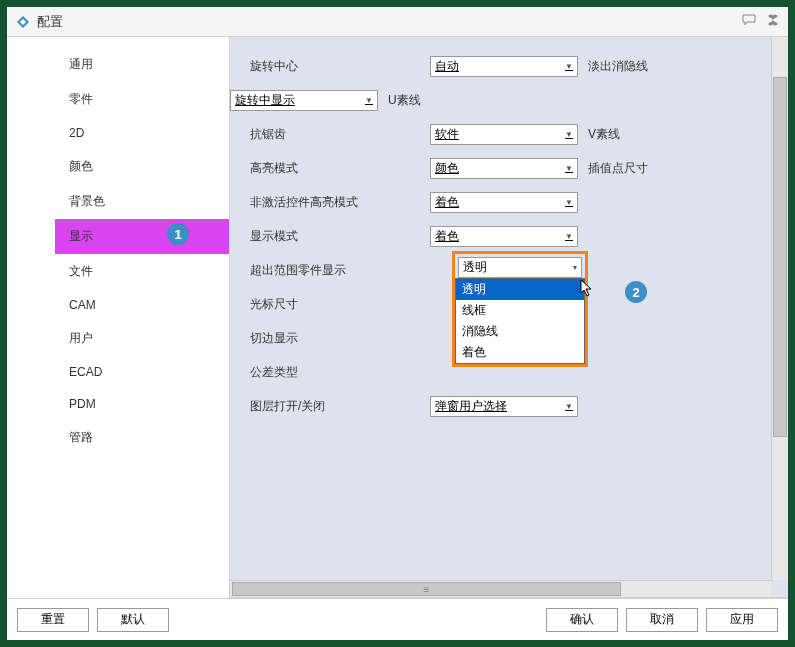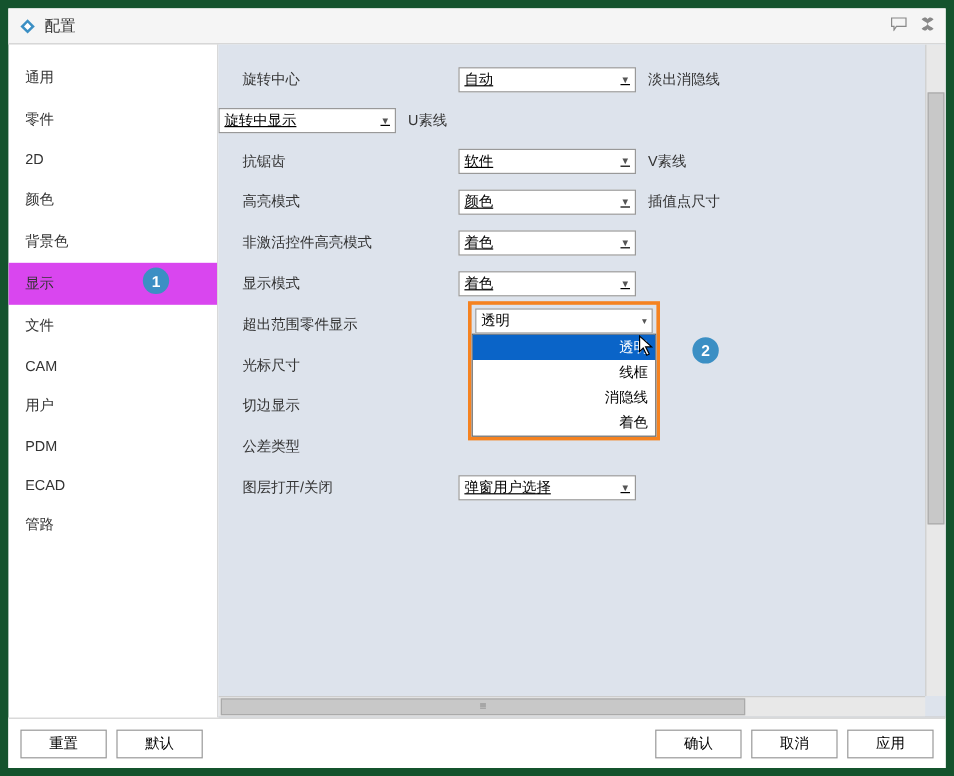--- a/index.html
+++ b/index.html
@@ -42,20 +42,21 @@
       color: #888;
     }
     .titlebar-btn {
       cursor: pointer;
       font-size: 13px;
     }
     .body-area {
       flex: 1;
       display: flex;
       min-height: 0;
+      margin-left: 48px;
     }
     .sidebar {
       width: 175px;
       border-right: 1px solid #d0d0d0;
       padding-top: 10px;
       overflow: hidden;
     }
     .sidebar-item {
       padding: 9px 14px;
       color: #333;
@@ -254,22 +255,22 @@
       <div class="sidebar-item"><span>2D</span></div>
       <div class="sidebar-item"><span>颜色</span></div>
       <div class="sidebar-item"><span>背景色</span></div>
       <div class="sidebar-item active">
         <span>显示</span>
         <span class="badge badge-1">1</span>
       </div>
       <div class="sidebar-item"><span>文件</span></div>
       <div class="sidebar-item"><span>CAM</span></div>
       <div class="sidebar-item"><span>用户</span></div>
+      <div class="sidebar-item"><span>ECAD</span></div>
       <div class="sidebar-item"><span>PDM</span></div>
-      <div class="sidebar-item"><span>ECAD</span></div>
       <div class="sidebar-item"><span>管路</span></div>
     </div>
 
     <div class="content">
       <div class="content-inner">
 
         <div class="settings-grid">
 
           <div class="row">
             <div class="label">旋转中心</div>
@@ -345,21 +346,21 @@
             <div class="label">图层打开/关闭</div>
             <div class="control">
                 <div class="combo">
                   <span>弹窗用户选择</span>
                   <span class="combo-arrow">▼</span>
                 </div>
               </div>
           </div>
         </div>
 
-        <div class="dropdown-wrap" style="left:208px; top:214px; width:160px;text-align:right;">
+        <div class="dropdown-wrap" style="left:222px; top:214px; width:136px;">
           <div class="dropdown-header">
             <span>透明</span>
             <span class="combo-arrow">▾</span>
           </div>
           <div class="dropdown-list">
             <div class="dropdown-item sel">
               <span>透明</span>
             </div>
             <div class="dropdown-item">线框</div>
             <div class="dropdown-item">消隐线</div>

